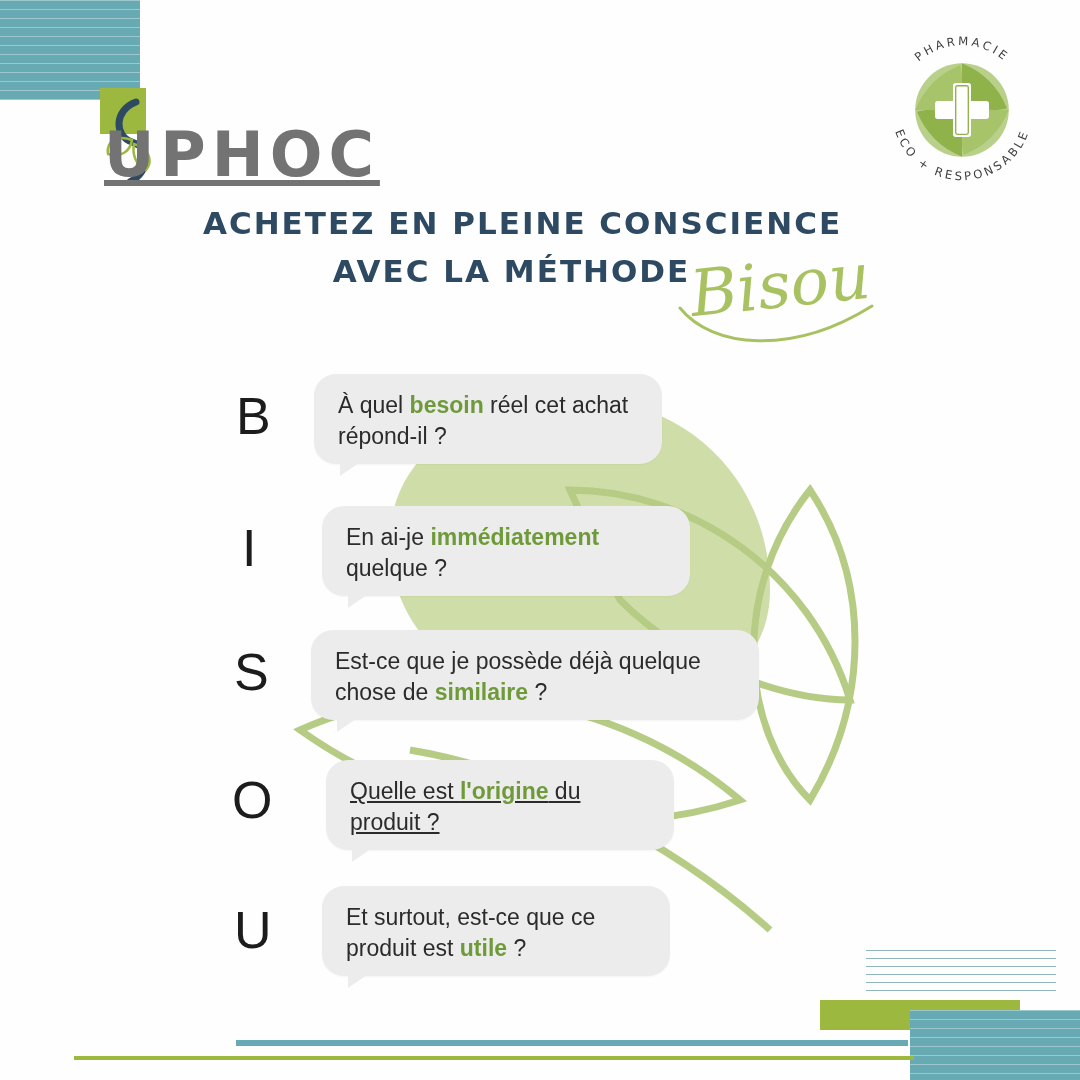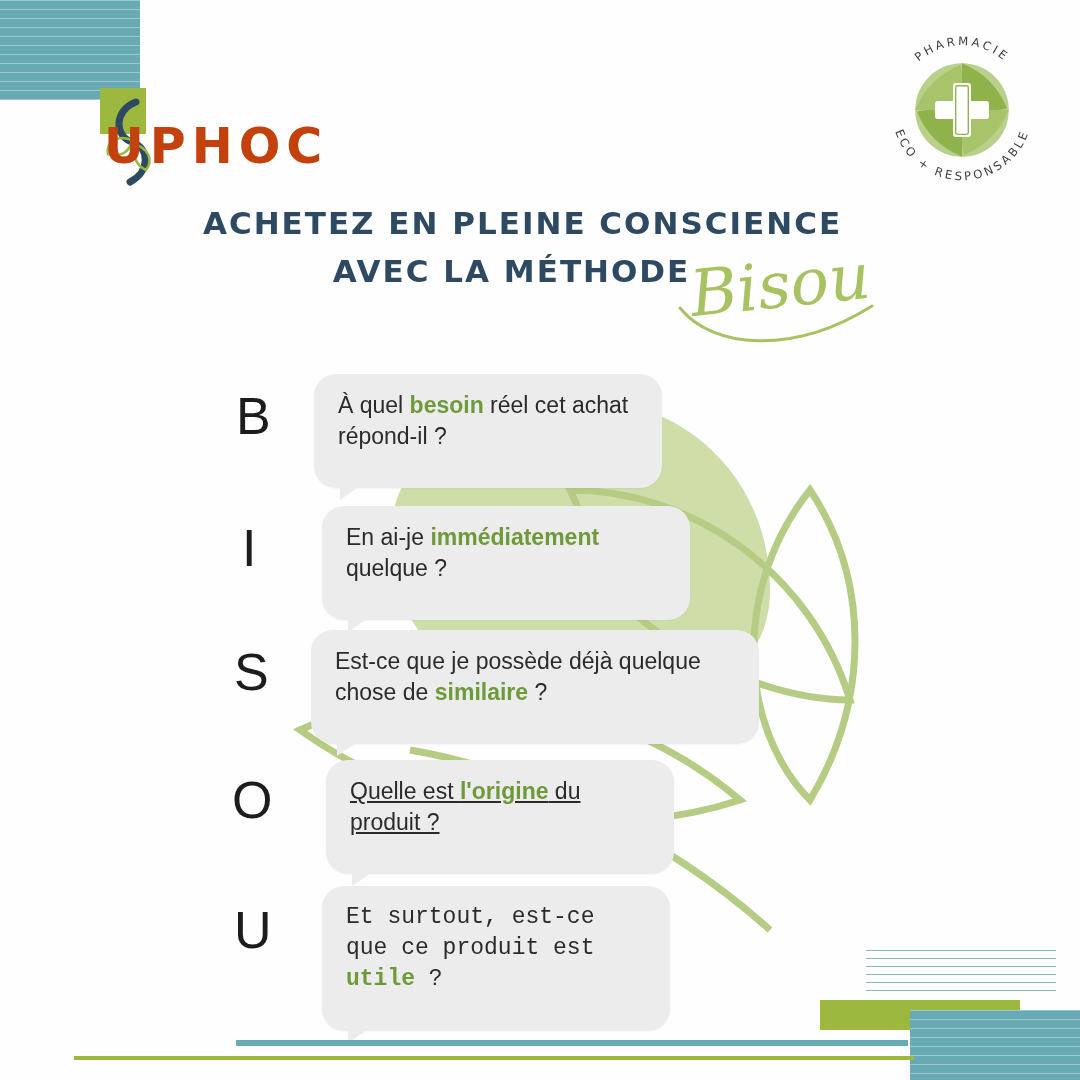--- a/index.html
+++ b/index.html
@@ -38,25 +38,26 @@
     position: absolute;
     left: 100px; top: 88px;
     width: 46px; height: 46px;
     background: #9cb83f;
   }
 
   
   .brand {
     position: absolute;
     left: 104px; top: 118px;
-    font-size: 49px;
+    font-size: 62px;
     letter-spacing: 6px;
     font-weight: bold;
-    color: #c2410c;
+    color: #737373;
     font-family: "DejaVu Sans", sans-serif;
+    text-decoration: underline;
   }
   .brand-swirl {
     position: absolute;
     left: 96px; top: 92px;
     width: 80px; height: 100px;
   }
 
   
   .headline {
     position: absolute;
@@ -118,21 +119,21 @@
     top: 18px;
     font-size: 52px;
     color: #1c1c1c;
     font-family: "Liberation Sans", sans-serif;
     font-weight: 400;
   }
   .bubble {
     position: absolute;
     background: #ececec;
     border-radius: 22px;
-    padding: 16px 24px 36px 24px;
+    padding: 16px 24px 12px 24px;
     color: #2b2b2b;
     font-size: 23px;
     line-height: 1.35;
     font-family: "Liberation Sans", sans-serif;
     box-shadow: 0 1px 2px rgba(0,0,0,0.04);
   }
   .bubble .hl { color: #6f9a3a; font-weight: bold; }
   .bubble::after {
     content: "";
     position: absolute;
@@ -272,21 +273,21 @@
 
     <div class="row">
       <div class="row-letter" style="left:232px; top:48px;">O</div>
       <div class="bubble" style="left:326px; top:38px; width:300px;text-decoration:underline;">
         <span>Quelle est </span><span class="hl">l'origine</span><span> du produit ?</span>
       </div>
     </div>
 
     <div class="row">
       <div class="row-letter" style="left:234px; top:60px;">U</div>
-      <div class="bubble" style="left:322px; top:46px; width:300px;font-family:Liberation Mono, monospace;">
+      <div class="bubble" style="left:322px; top:46px; width:300px;">
         <span>Et surtout, est-ce que ce produit est </span><span class="hl">utile</span><span> ?</span>
       </div>
     </div>
 
   </div>
 
   <div class="br-lines"></div>
   <div class="br-olive"></div>
   <div class="br-teal"></div>
   <div class="br-teal-lines"></div>

